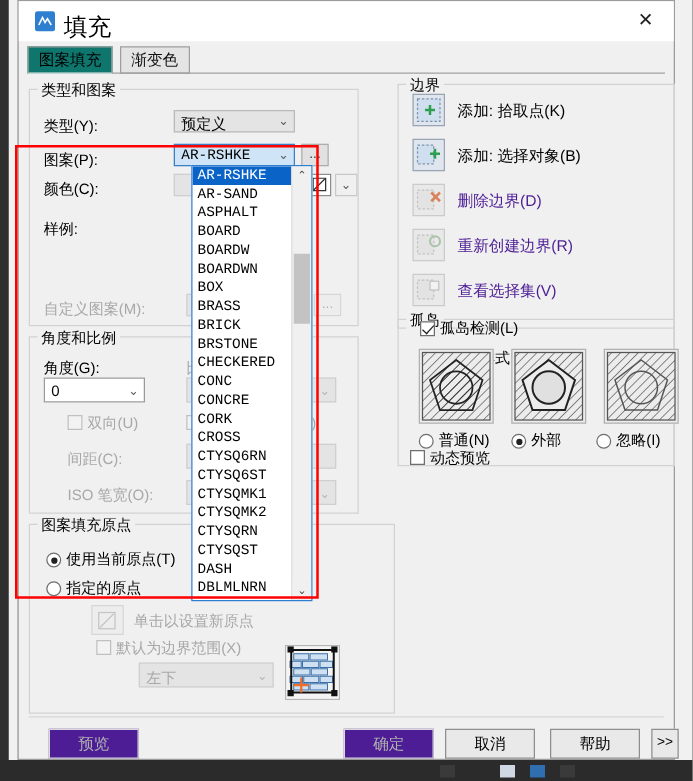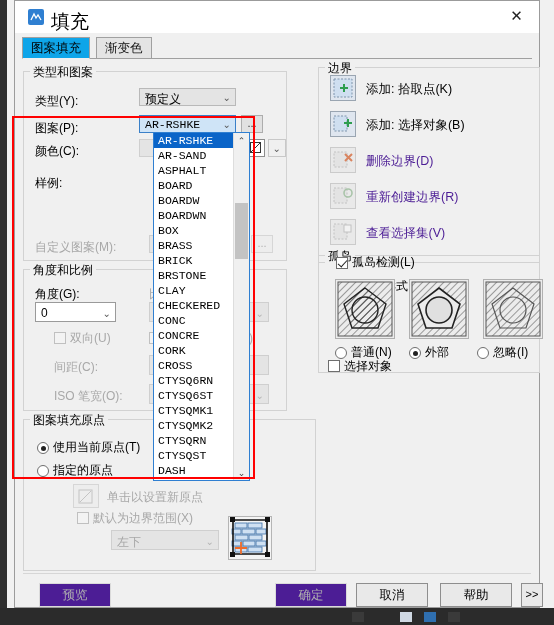--- a/index.html
+++ b/index.html
@@ -24,21 +24,21 @@
   .titlebar{position:absolute;left:0;top:0;width:524px;height:32px;background:#ffffff;}
   .title-icon{position:absolute;left:13px;top:8px;width:16px;height:16px;background:#2f7fd1;border-radius:2px;}
   .title-icon svg{position:absolute;left:1px;top:1px;}
   .title-text{position:absolute;left:36px;top:8px;font-size:19px;color:#000;}
   .close-btn{position:absolute;right:0;top:0;width:45px;height:30px;display:flex;align-items:center;justify-content:center;font-size:15px;color:#222;}
 
   
   .tabstrip{position:absolute;left:7px;top:36px;width:510px;height:22px;}
   .tab{position:absolute;top:0;height:22px;line-height:21px;padding:0 8px;box-sizing:border-box;
        border:1px solid #a0a0a0;font-size:12.5px;}
-  .tab.active{left:0;background:#0ea5e9;border-bottom-color:#f0f0f0;z-index:3;}
+  .tab.active{left:0;background:#0f766e;border-bottom-color:#f0f0f0;z-index:3;}
   .tab.inactive{left:74px;background:#e4e4e4;border-bottom:1px solid #a0a0a0;color:#111;}
   .tabline{position:absolute;left:7px;top:57px;width:510px;height:1px;background:#a0a0a0;}
 
   .group{position:absolute;border:1px solid #d2d2d2;box-sizing:border-box;}
   .group-title{position:absolute;background:#f0f0f0;padding:0 3px;font-size:12px;color:#000;top:-8px;left:6px;}
 
   .lbl{position:absolute;font-size:12px;color:#000;white-space:nowrap;}
   .lbl.dis{color:#a8a8a8;text-align:right;}
 
   .combo{position:absolute;background:#fff;border:1px solid #9a9a9a;box-sizing:border-box;font-size:12px;}
@@ -247,21 +247,20 @@
         <div class="dditem sel">AR-RSHKE</div>
         <div class="dditem">AR-SAND</div>
         <div class="dditem">ASPHALT</div>
         <div class="dditem">BOARD</div>
         <div class="dditem">BOARDW</div>
         <div class="dditem">BOARDWN</div>
         <div class="dditem">BOX</div>
         <div class="dditem">BRASS</div>
         <div class="dditem">BRICK</div>
         <div class="dditem">BRSTONE</div>
-        <div class="dditem">CLAY</div>
         <div class="dditem">CHECKERED</div>
         <div class="dditem">CONC</div>
         <div class="dditem">CONCRE</div>
         <div class="dditem">CORK</div>
         <div class="dditem">CROSS</div>
         <div class="dditem">CTYSQ6RN</div>
         <div class="dditem">CTYSQ6ST</div>
         <div class="dditem">CTYSQMK1</div>
         <div class="dditem">CTYSQMK2</div>
         <div class="dditem">CTYSQRN</div>
@@ -375,21 +374,21 @@
   </div>
 
   <div class="rd" style="left:320px;top:346px;"></div>
   <div class="lbl" style="left:336px;top:343px;">普通(N)</div>
   <div class="rd checked" style="left:394px;top:346px;"></div>
   <div class="lbl" style="left:410px;top:343px;">外部</div>
   <div class="rd" style="left:462px;top:346px;"></div>
   <div class="lbl" style="left:478px;top:343px;">忽略(I)</div>
 
   <div class="cb" style="left:313px;top:359px;"></div>
-  <div class="lbl" style="left:329px;top:357px;">选择对象</div>
+  <div class="lbl" style="left:329px;top:357px;">动态预览</div>
 
   <div class="sep-line" style="left:8px;top:572px;width:508px;"></div>
 
   <div class="btn dis" style="left:24px;top:582px;width:72px;">预览</div>
   <div class="btn dis" style="left:260px;top:582px;width:72px;">确定</div>
   <div class="btn" style="left:341px;top:582px;width:72px;">取消</div>
   <div class="btn" style="left:425px;top:582px;width:72px;">帮助</div>
   <div class="btn" style="left:506px;top:582px;width:22px;line-height:21px;font-size:11px;">&gt;&gt;</div>
 
 </div>

